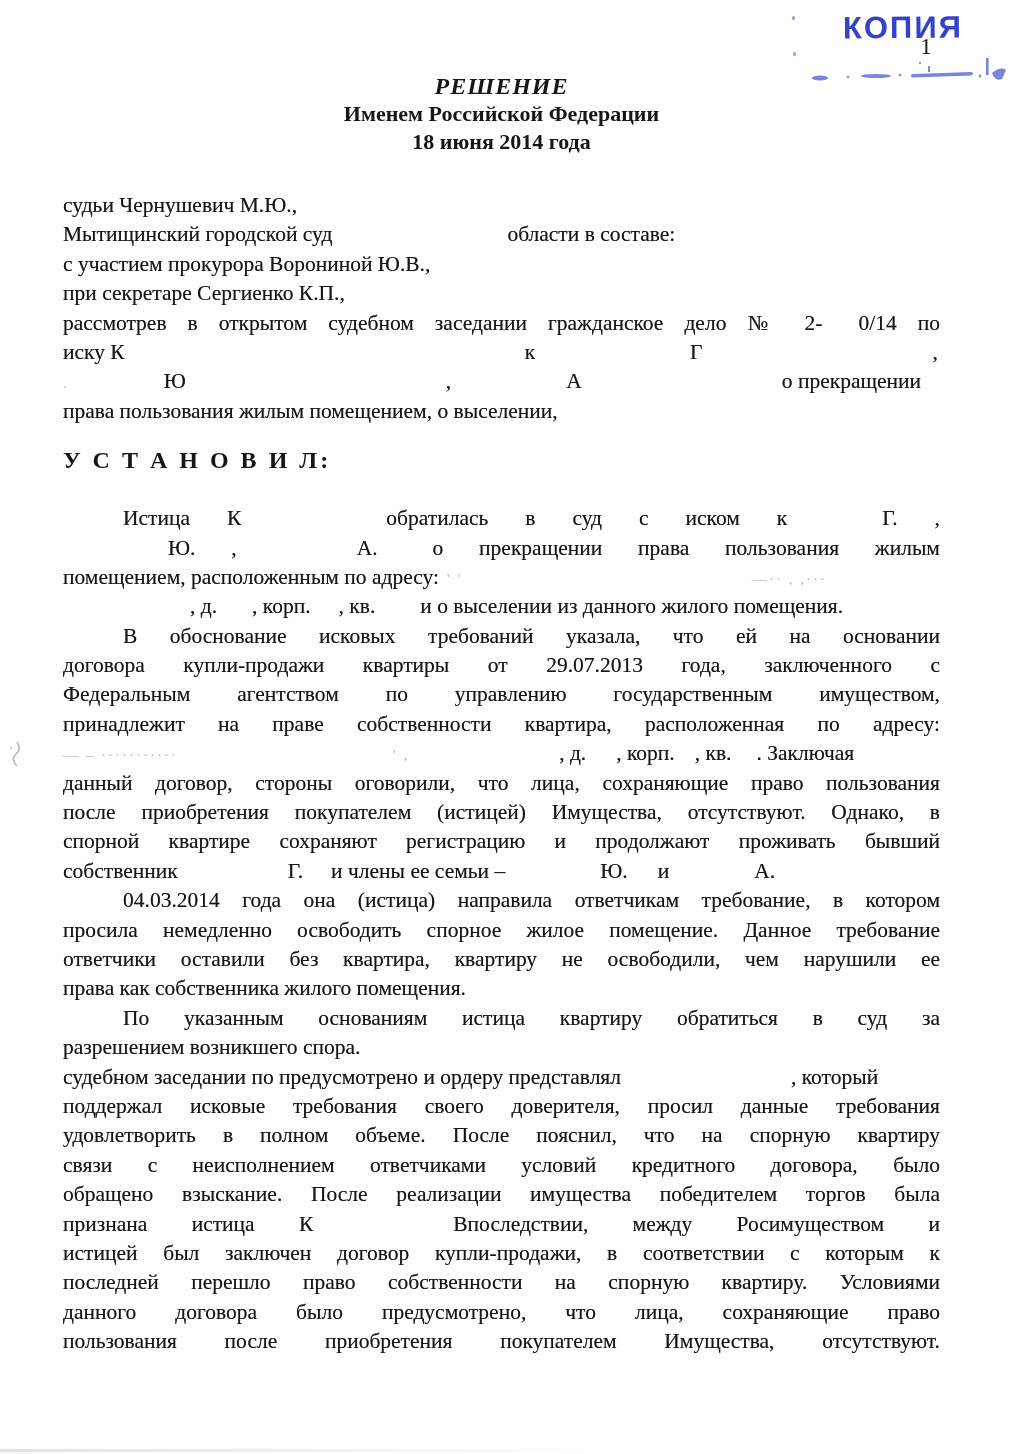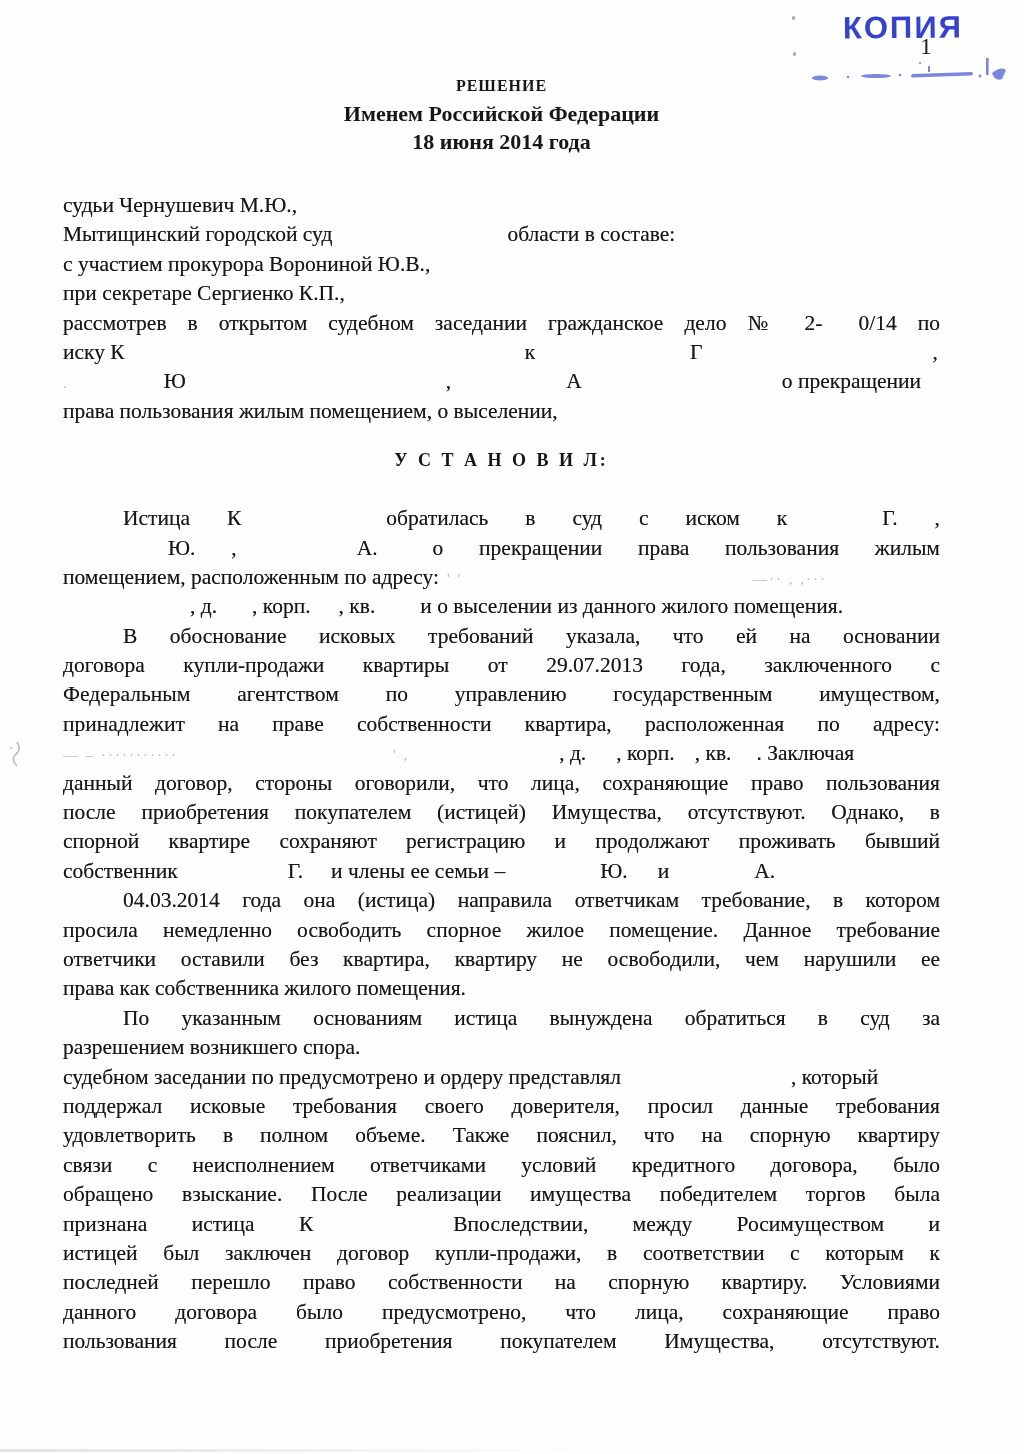--- a/index.html
+++ b/index.html
@@ -2,33 +2,33 @@
 <html lang="ru"><head>
 <meta charset="utf-8">
 <style>
   html,body{margin:0;padding:0;background:#ffffff;}
   .page{
     position:relative;width:1024px;height:1454px;background:#fefefe;
     font-family:"Liberation Serif","DejaVu Serif",serif;color:#161616;overflow:hidden;
   }
   .content{position:absolute;left:63px;top:0;width:877px;}
   .doc-header{padding-top:72px;text-align:center;font-weight:bold;}
-  .doc-header .t1{font-size:16px;line-height:28px;letter-spacing:1px;}
+  .doc-header .t1{font-size:24px;line-height:28px;letter-spacing:1px;font-style:italic;}
   .doc-header .t2,.doc-header .t3{font-size:22px;line-height:28px;}
   #intro{margin-top:35px;}
   #body{margin-top:29px;}
   .ln{
     height:29.4px;line-height:29.4px;font-size:21.5px;white-space:nowrap;
     text-shadow:0 0 .5px rgba(20,20,20,.55);
   }
   .just{text-align:justify;text-align-last:justify;text-justify:inter-word;}
   .gap{display:inline-block;height:1px;vertical-align:baseline;}
   .faint{color:#b3bcc5;font-size:15px;letter-spacing:2px;text-shadow:none;}
   .heading{
-    margin-top:19px;text-align:center;font-weight:bold;font-size:18px;
+    margin-top:19px;font-weight:bold;font-size:24px;
     line-height:30px;letter-spacing:3px;
   }
   
   .stamp{position:absolute;left:788px;top:6px;width:236px;height:84px;}
   .stamp-label{
     position:absolute;left:55px;top:4px;
     font-family:"Liberation Sans","DejaVu Sans",sans-serif;
     font-weight:700;font-size:31px;letter-spacing:2px;color:#2433c8;
     transform:rotate(-.5deg);opacity:.92;
   }
@@ -106,25 +106,25 @@
         <div class="ln just"><span>принадлежит на праве собственности квартира, расположенная по адресу:</span></div>
         <div class="ln"><span class="faint">— – ···········</span><span class="gap" style="width: 215px;"></span><span class="faint">' ,</span><span class="gap" style="width: 150px;"></span><span>, д.</span><span class="gap" style="width: 30px;"></span><span>, корп.</span><span class="gap" style="width: 20px;"></span><span>, кв.</span><span class="gap" style="width: 25px;"></span><span>. Заключая</span></div>
         <div class="ln just"><span>данный договор, стороны оговорили, что лица, сохраняющие право пользования</span></div>
         <div class="ln just"><span>после приобретения покупателем (истицей) Имущества, отсутствуют. Однако, в</span></div>
         <div class="ln just"><span>спорной квартире сохраняют регистрацию и продолжают проживать бывший</span></div>
         <div class="ln"><span>собственник</span><span class="gap" style="width: 110px;"></span><span>Г.</span><span class="gap" style="width: 28px;"></span><span>и члены ее семьи –</span><span class="gap" style="width: 95px;"></span><span>Ю.</span><span class="gap" style="width: 30px;"></span><span>и</span><span class="gap" style="width: 85px;"></span><span>А.</span></div>
         <div class="ln just" style="padding-left: 60px;"><span>04.03.2014 года она (истица) направила ответчикам требование, в котором</span></div>
         <div class="ln just"><span>просила немедленно освободить спорное жилое помещение. Данное требование</span></div>
         <div class="ln just"><span>ответчики оставили без квартира, квартиру не освободили, чем нарушили ее</span></div>
         <div class="ln"><span>права как собственника жилого помещения.</span></div>
-        <div class="ln just" style="padding-left: 60px;"><span>По указанным основаниям истица вынуждена обратиться в суд за</span></div>
+        <div class="ln just" style="padding-left: 60px;"><span>По указанным основаниям истица квартиру обратиться в суд за</span></div>
         <div class="ln"><span>разрешением возникшего спора.</span></div>
         <div class="ln"><span>судебном заседании по предусмотрено и ордеру представлял</span><span class="gap" style="width: 170px;"></span><span>, который</span></div>
         <div class="ln just"><span>поддержал исковые требования своего доверителя, просил данные требования</span></div>
-        <div class="ln just"><span>удовлетворить в полном объеме. Также пояснил, что на спорную квартиру</span></div>
+        <div class="ln just"><span>удовлетворить в полном объеме. После пояснил, что на спорную квартиру</span></div>
         <div class="ln just"><span>связи с неисполнением ответчиками условий кредитного договора, было</span></div>
         <div class="ln just"><span>обращено взыскание. После реализации имущества победителем торгов была</span></div>
         <div class="ln just"><span>признана истица К</span><span class="gap" style="width: 140px;"></span><span>Впоследствии, между Росимуществом и</span></div>
         <div class="ln just"><span>истицей был заключен договор купли-продажи, в соответствии с которым к</span></div>
         <div class="ln just"><span>последней перешло право собственности на спорную квартиру. Условиями</span></div>
         <div class="ln just"><span>данного договора было предусмотрено, что лица, сохраняющие право</span></div>
         <div class="ln just"><span>пользования после приобретения покупателем Имущества, отсутствуют.</span></div>
       </div>
   </div>
 

